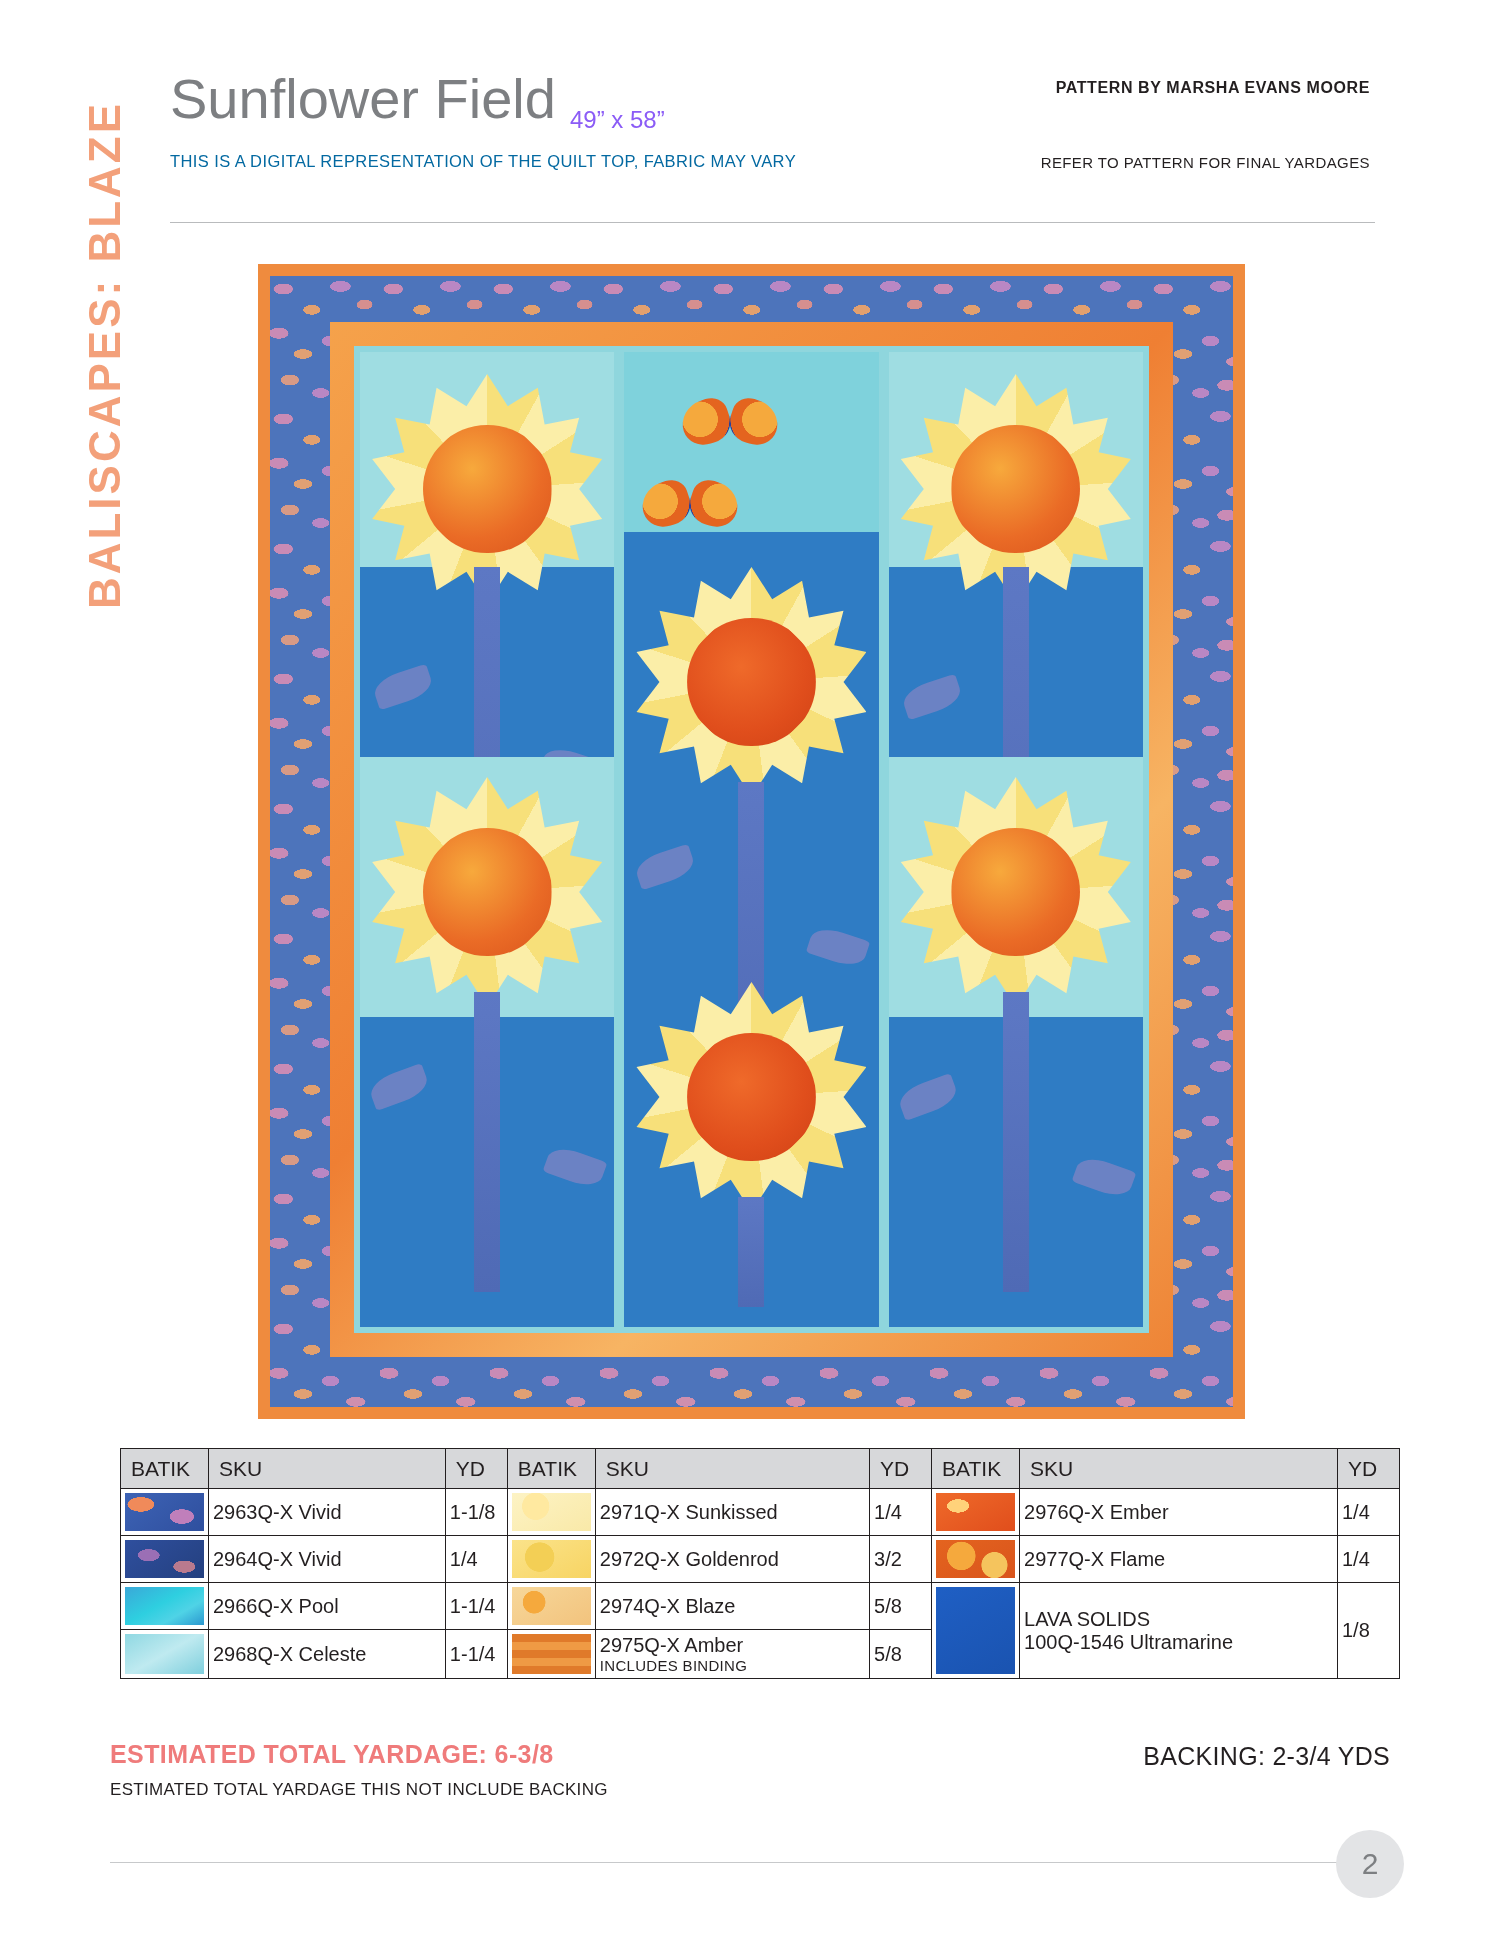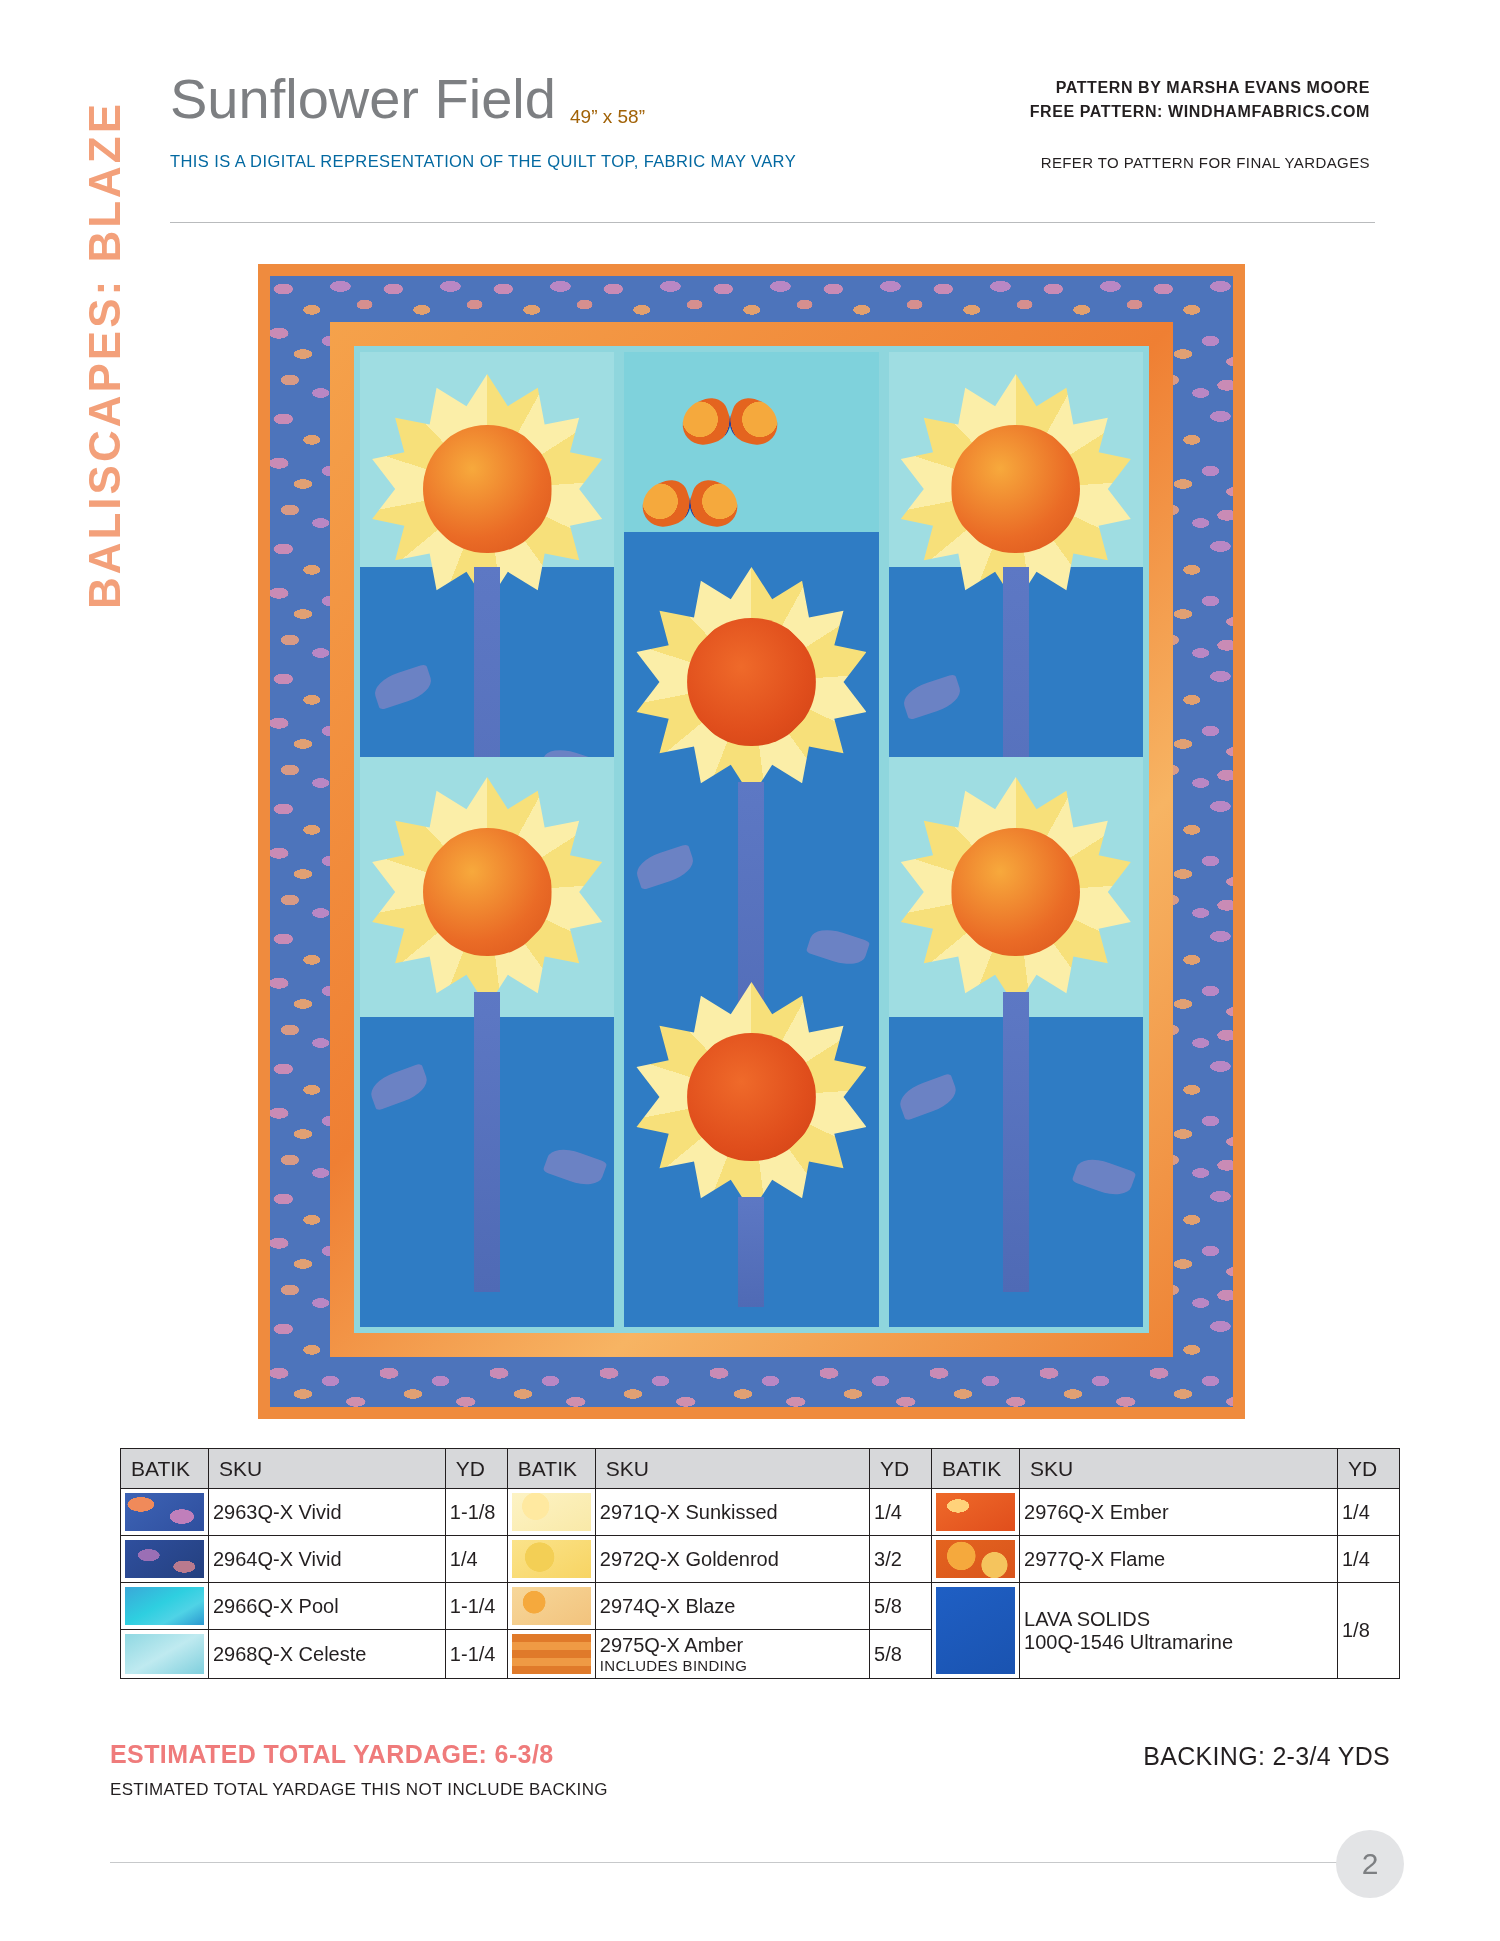--- a/index.html
+++ b/index.html
@@ -38,22 +38,22 @@
   .quilt-title {
     position:absolute; left:0; top:-6px;
     font-size:56px;
     font-weight:normal;
     color:#7d7f82;
     letter-spacing:0px;
     font-family:"Liberation Sans", sans-serif;
   }
   .quilt-size {
     position:absolute; left:400px; top:34px;
-    font-size:19px;
-    color:#a16207;
+    font-size:24px;
+    color:#8b5cf6;
   }
   .credit {
     position:absolute; right:0; top:4px;
     text-align:right;
     line-height:1.5;
   }
   .credit div {
     font-size:16px;
     font-weight:bold;
     letter-spacing:0.6px;
@@ -284,21 +284,20 @@
 <body>
 
 <div class="collection-title">BALISCAPES: BLAZE</div>
 
 <div class="header">
   <div class="title-row">
     <div class="quilt-title">Sunflower Field</div>
     <div class="quilt-size">49” x 58”</div>
     <div class="credit">
       <div>PATTERN BY MARSHA EVANS MOORE</div>
-      <div>FREE PATTERN: WINDHAMFABRICS.COM</div>
     </div>
   </div>
   <div class="disclaimer">THIS IS A DIGITAL REPRESENTATION OF THE QUILT TOP, FABRIC MAY VARY</div>
   <div class="refer">REFER TO PATTERN FOR FINAL YARDAGES</div>
 </div>
 <div class="header-rule"></div>
 
 <div class="quilt-wrap">
   <div class="quilt">
     <div class="q-binding"></div>

